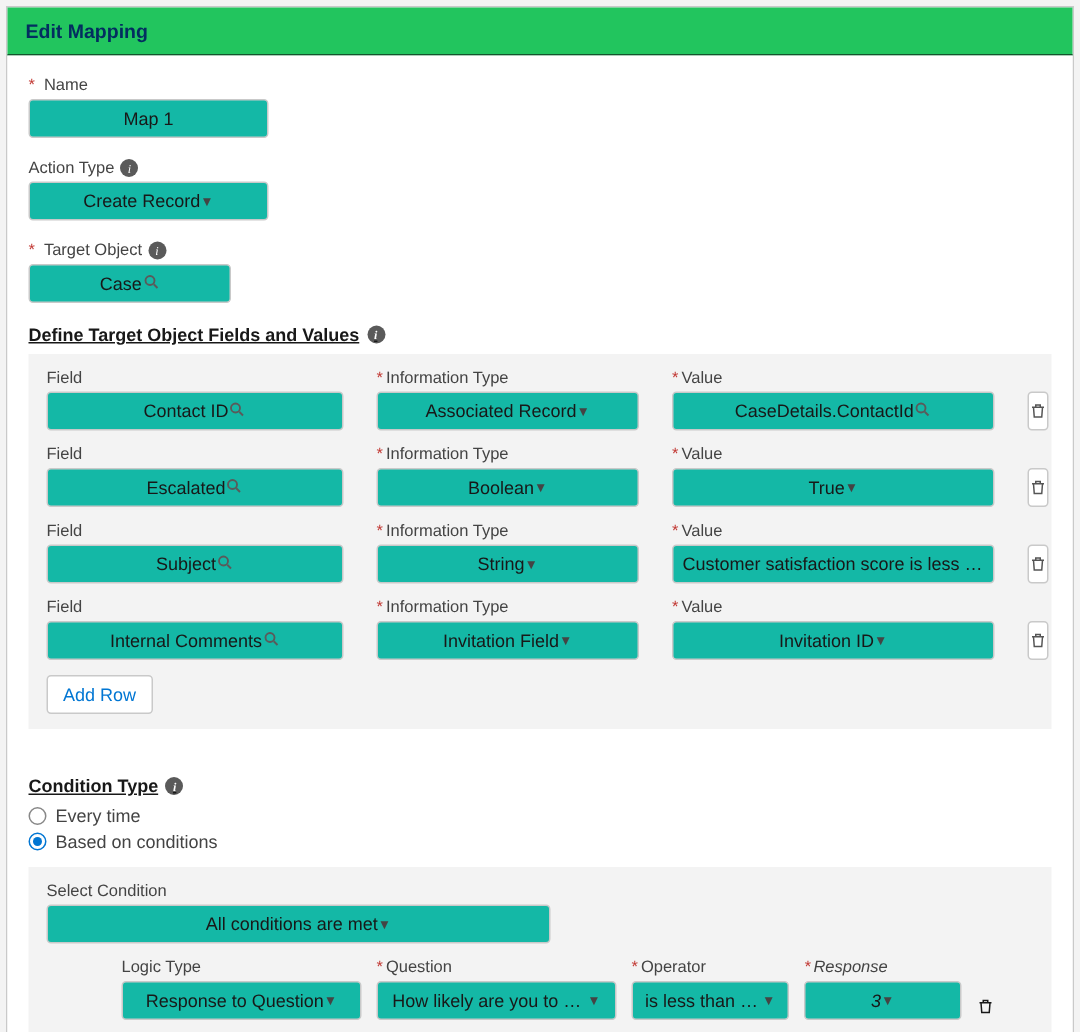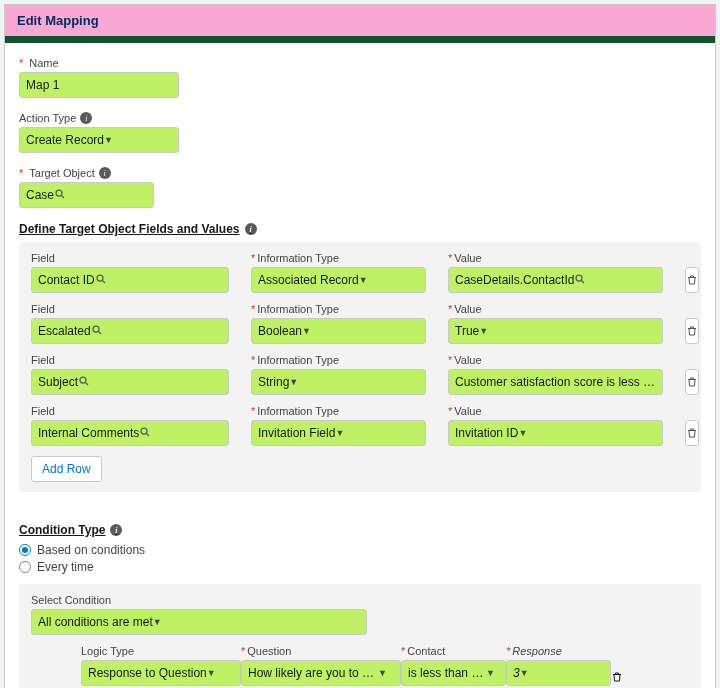--- a/index.html
+++ b/index.html
@@ -10,22 +10,22 @@
     background: #f3f3f3;
     width: 720px;
   }
   .modal {
     border: 1px solid #c9c9c9;
     background: #fff;
     margin: 4px;
     width: 712px;
   }
   .modal-header {
-    background: #f9a8d4;
-    border-bottom: 7px solid #14532d;
+    background: #22c55e;
+    border-bottom: 1px solid #14532d;
     padding: 8px 12px;
   }
   .modal-header h1 {
     font-size: 13px;
     font-weight: 700;
     color: #032d60;
   }
   .modal-body {
     padding: 14px 14px 8px 14px;
     background: #fff;
@@ -60,25 +60,25 @@
     font-size: 8px;
     font-style: italic;
     font-family: Georgia, serif;
   }
   .text-input, .select, .lookup {
     height: 26px;
     border: 1px solid #c9c9c9;
     border-radius: 3px;
     padding: 0 6px;
     font-size: 12px;
-    background: #bef264;
+    background: #14b8a6;
     color: #181818;
     display: flex;
     align-items: center;
-    justify-content: flex-start;
+    justify-content: center;
   }
   .select .caret {
     font-size: 9px;
     color: #444;
   }
   .lookup .search-ic {
     color: #5a5a5a;
   }
   .section-head {
     font-size: 12px;
@@ -162,20 +162,21 @@
     background: #0176d3;
   }
   .cond-panel {
     background: #f3f3f3;
     padding: 10px 12px;
     margin-top: 10px;
   }
   .cond-row {
     display: flex;
     align-items: flex-end;
+    gap: 10px;
     margin-top: 10px;
     margin-left: 50px;
   }
   svg.ic { width: 12px; height: 12px; }
 </style>
 </head>
 <body>
 
 <div class="modal">
   <div class="modal-header">
@@ -363,26 +364,26 @@
         <span>Add Row</span>
       </div>
     </div>
 
     <div class="section-head" style="margin-top:31px;">
       <span>Condition Type</span>
       <span class="info-icon">i</span>
     </div>
 
     <div class="radio-row">
+      <span class="radio"></span>
+      <span>Every time</span>
+    </div>
+    <div class="radio-row">
       <span class="radio sel"></span>
       <span>Based on conditions</span>
-    </div>
-    <div class="radio-row">
-      <span class="radio"></span>
-      <span>Every time</span>
     </div>
 
     <div class="cond-panel">
       <div class="mini-label">Select Condition</div>
       <div class="select" style="width:336px;">
         <span>All conditions are met</span>
         <span class="caret">▼</span>
       </div>
 
       <div class="cond-row">
@@ -394,21 +395,21 @@
           </div>
         </div>
         <div class="cell" style="width:160px;">
           <div class="mini-label req">Question</div>
           <div class="select">
             <span style="white-space:nowrap;overflow:hidden;text-overflow:ellipsis;max-width:130px;">How likely are you to recommend o…</span>
             <span class="caret">▼</span>
           </div>
         </div>
         <div class="cell" style="width:105px;">
-          <div class="mini-label req">Contact</div>
+          <div class="mini-label req">Operator</div>
           <div class="select">
             <span style="white-space:nowrap;overflow:hidden;text-overflow:ellipsis;max-width:78px;">is less than or equal …</span>
             <span class="caret">▼</span>
           </div>
         </div>
         <div class="cell" style="width:105px;font-style:italic;">
           <div class="mini-label req">Response</div>
           <div class="select">
             <span>3</span>
             <span class="caret">▼</span>

